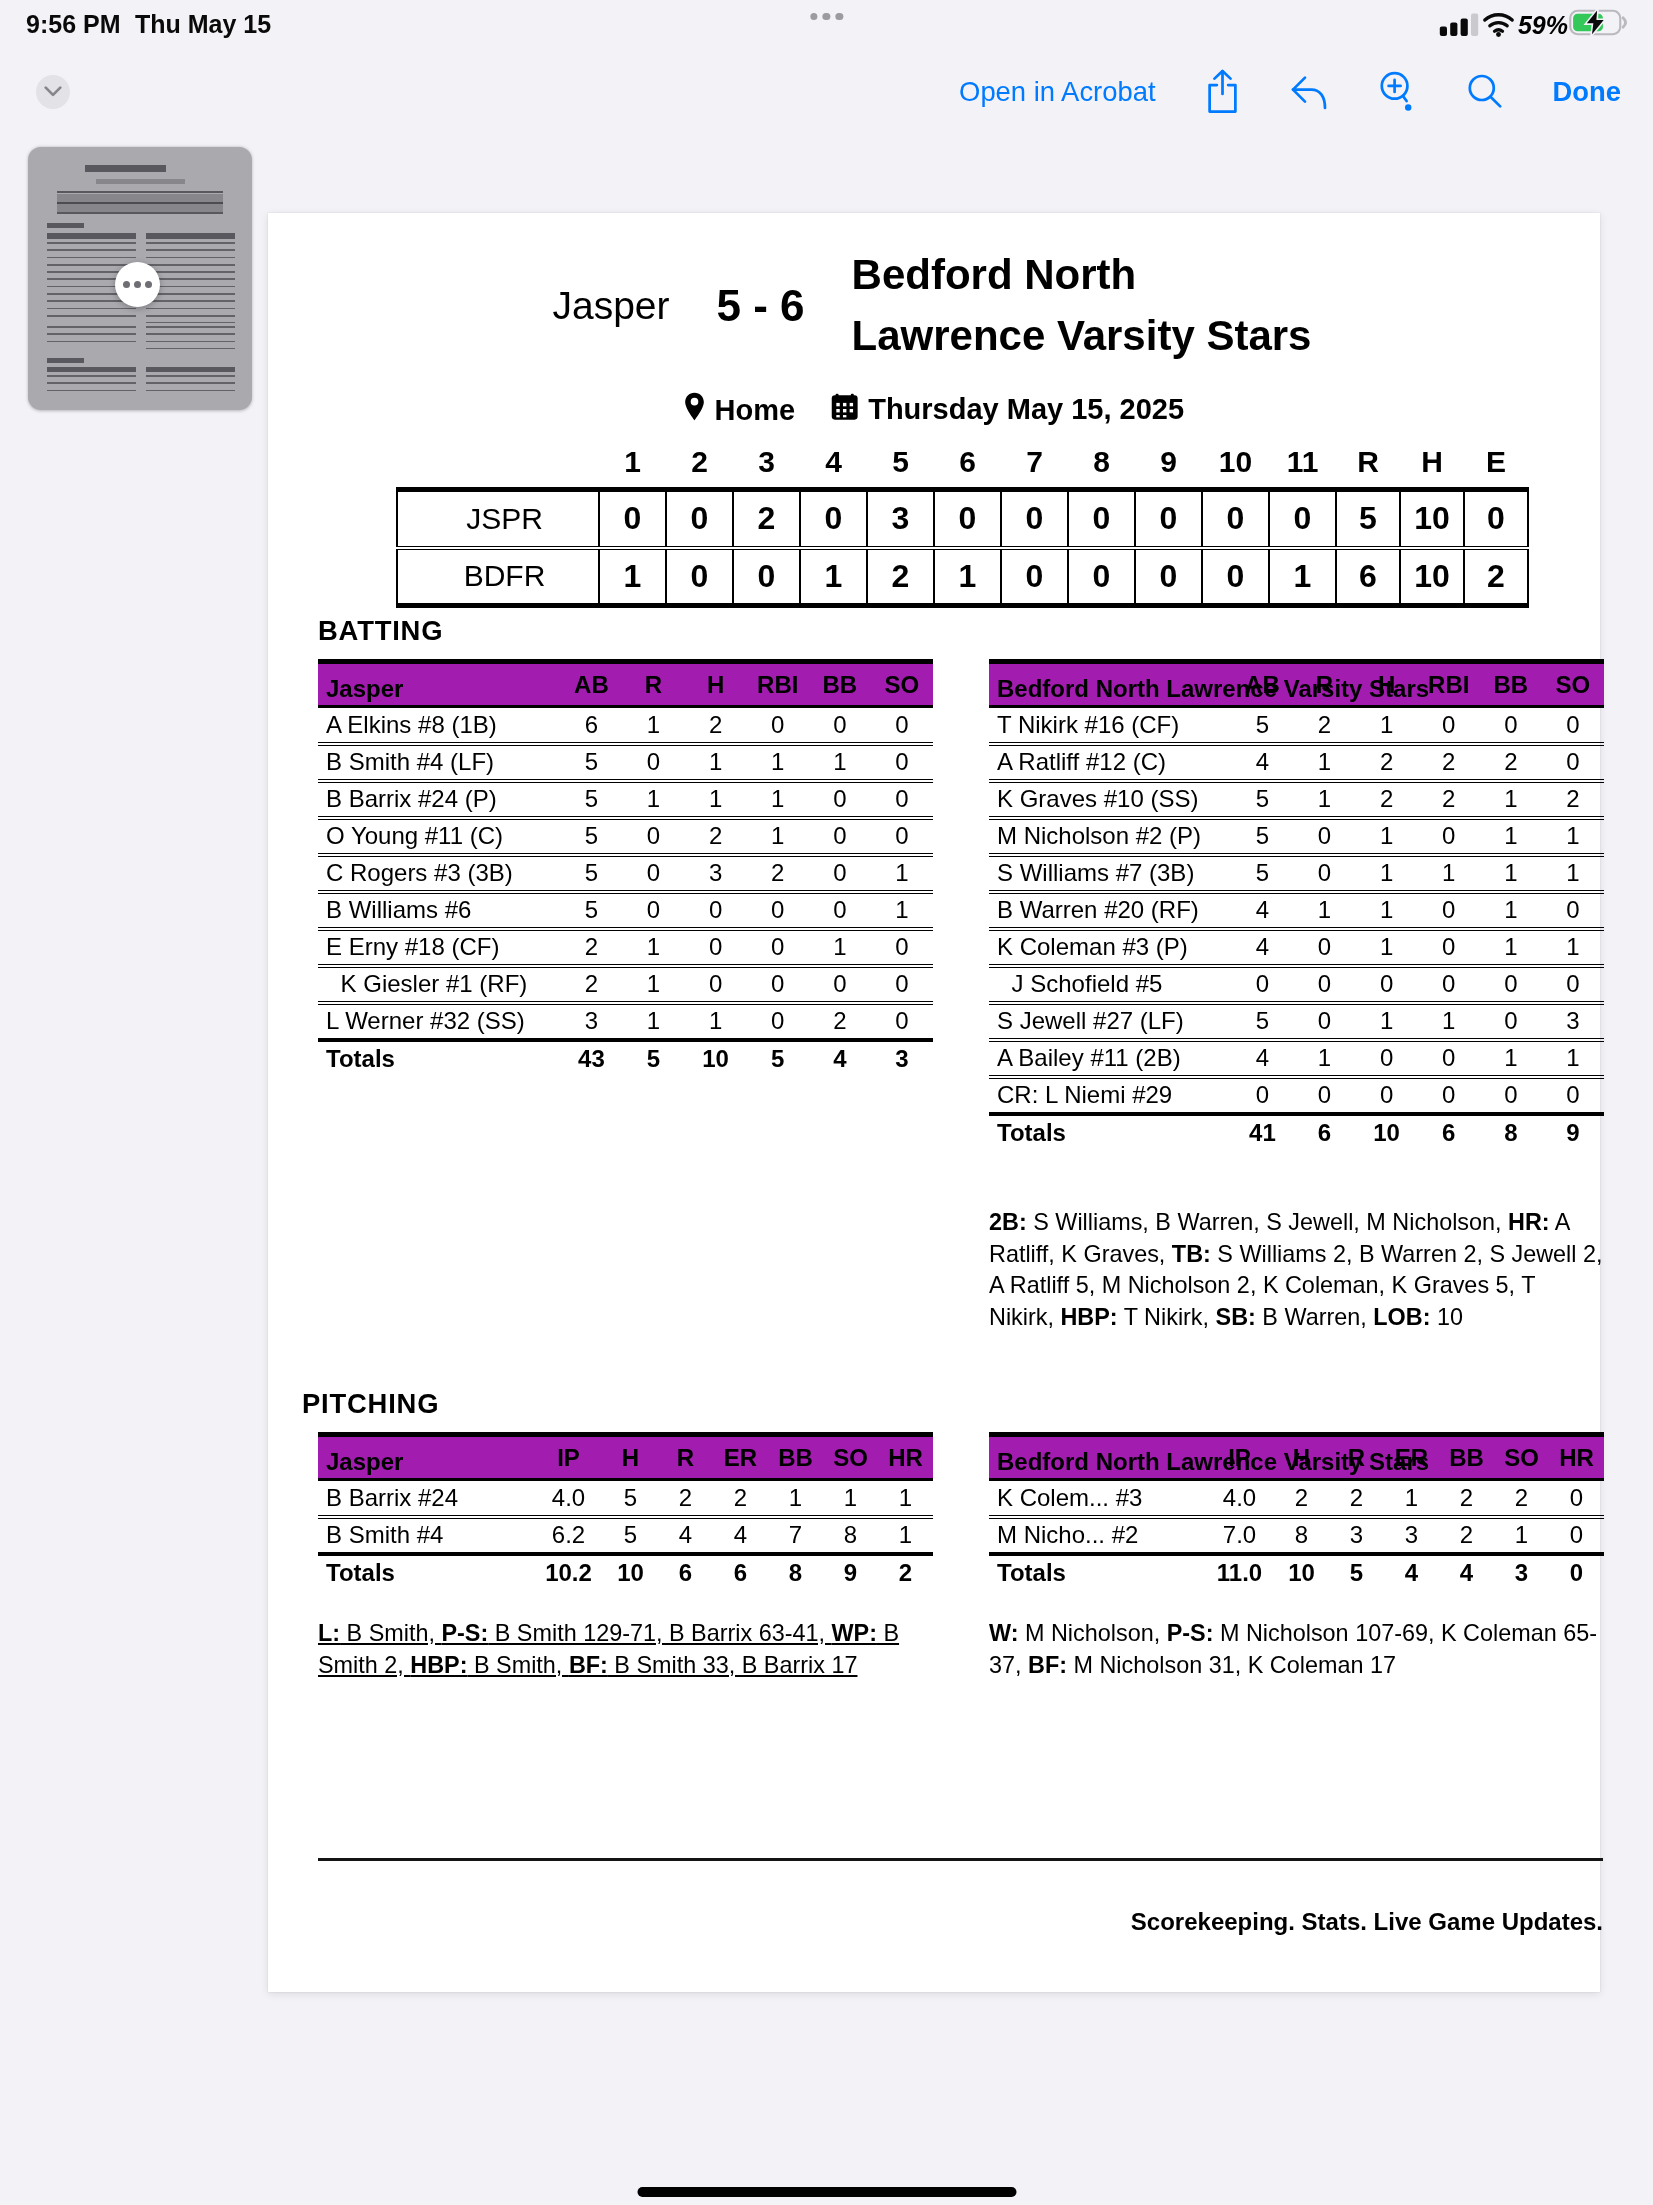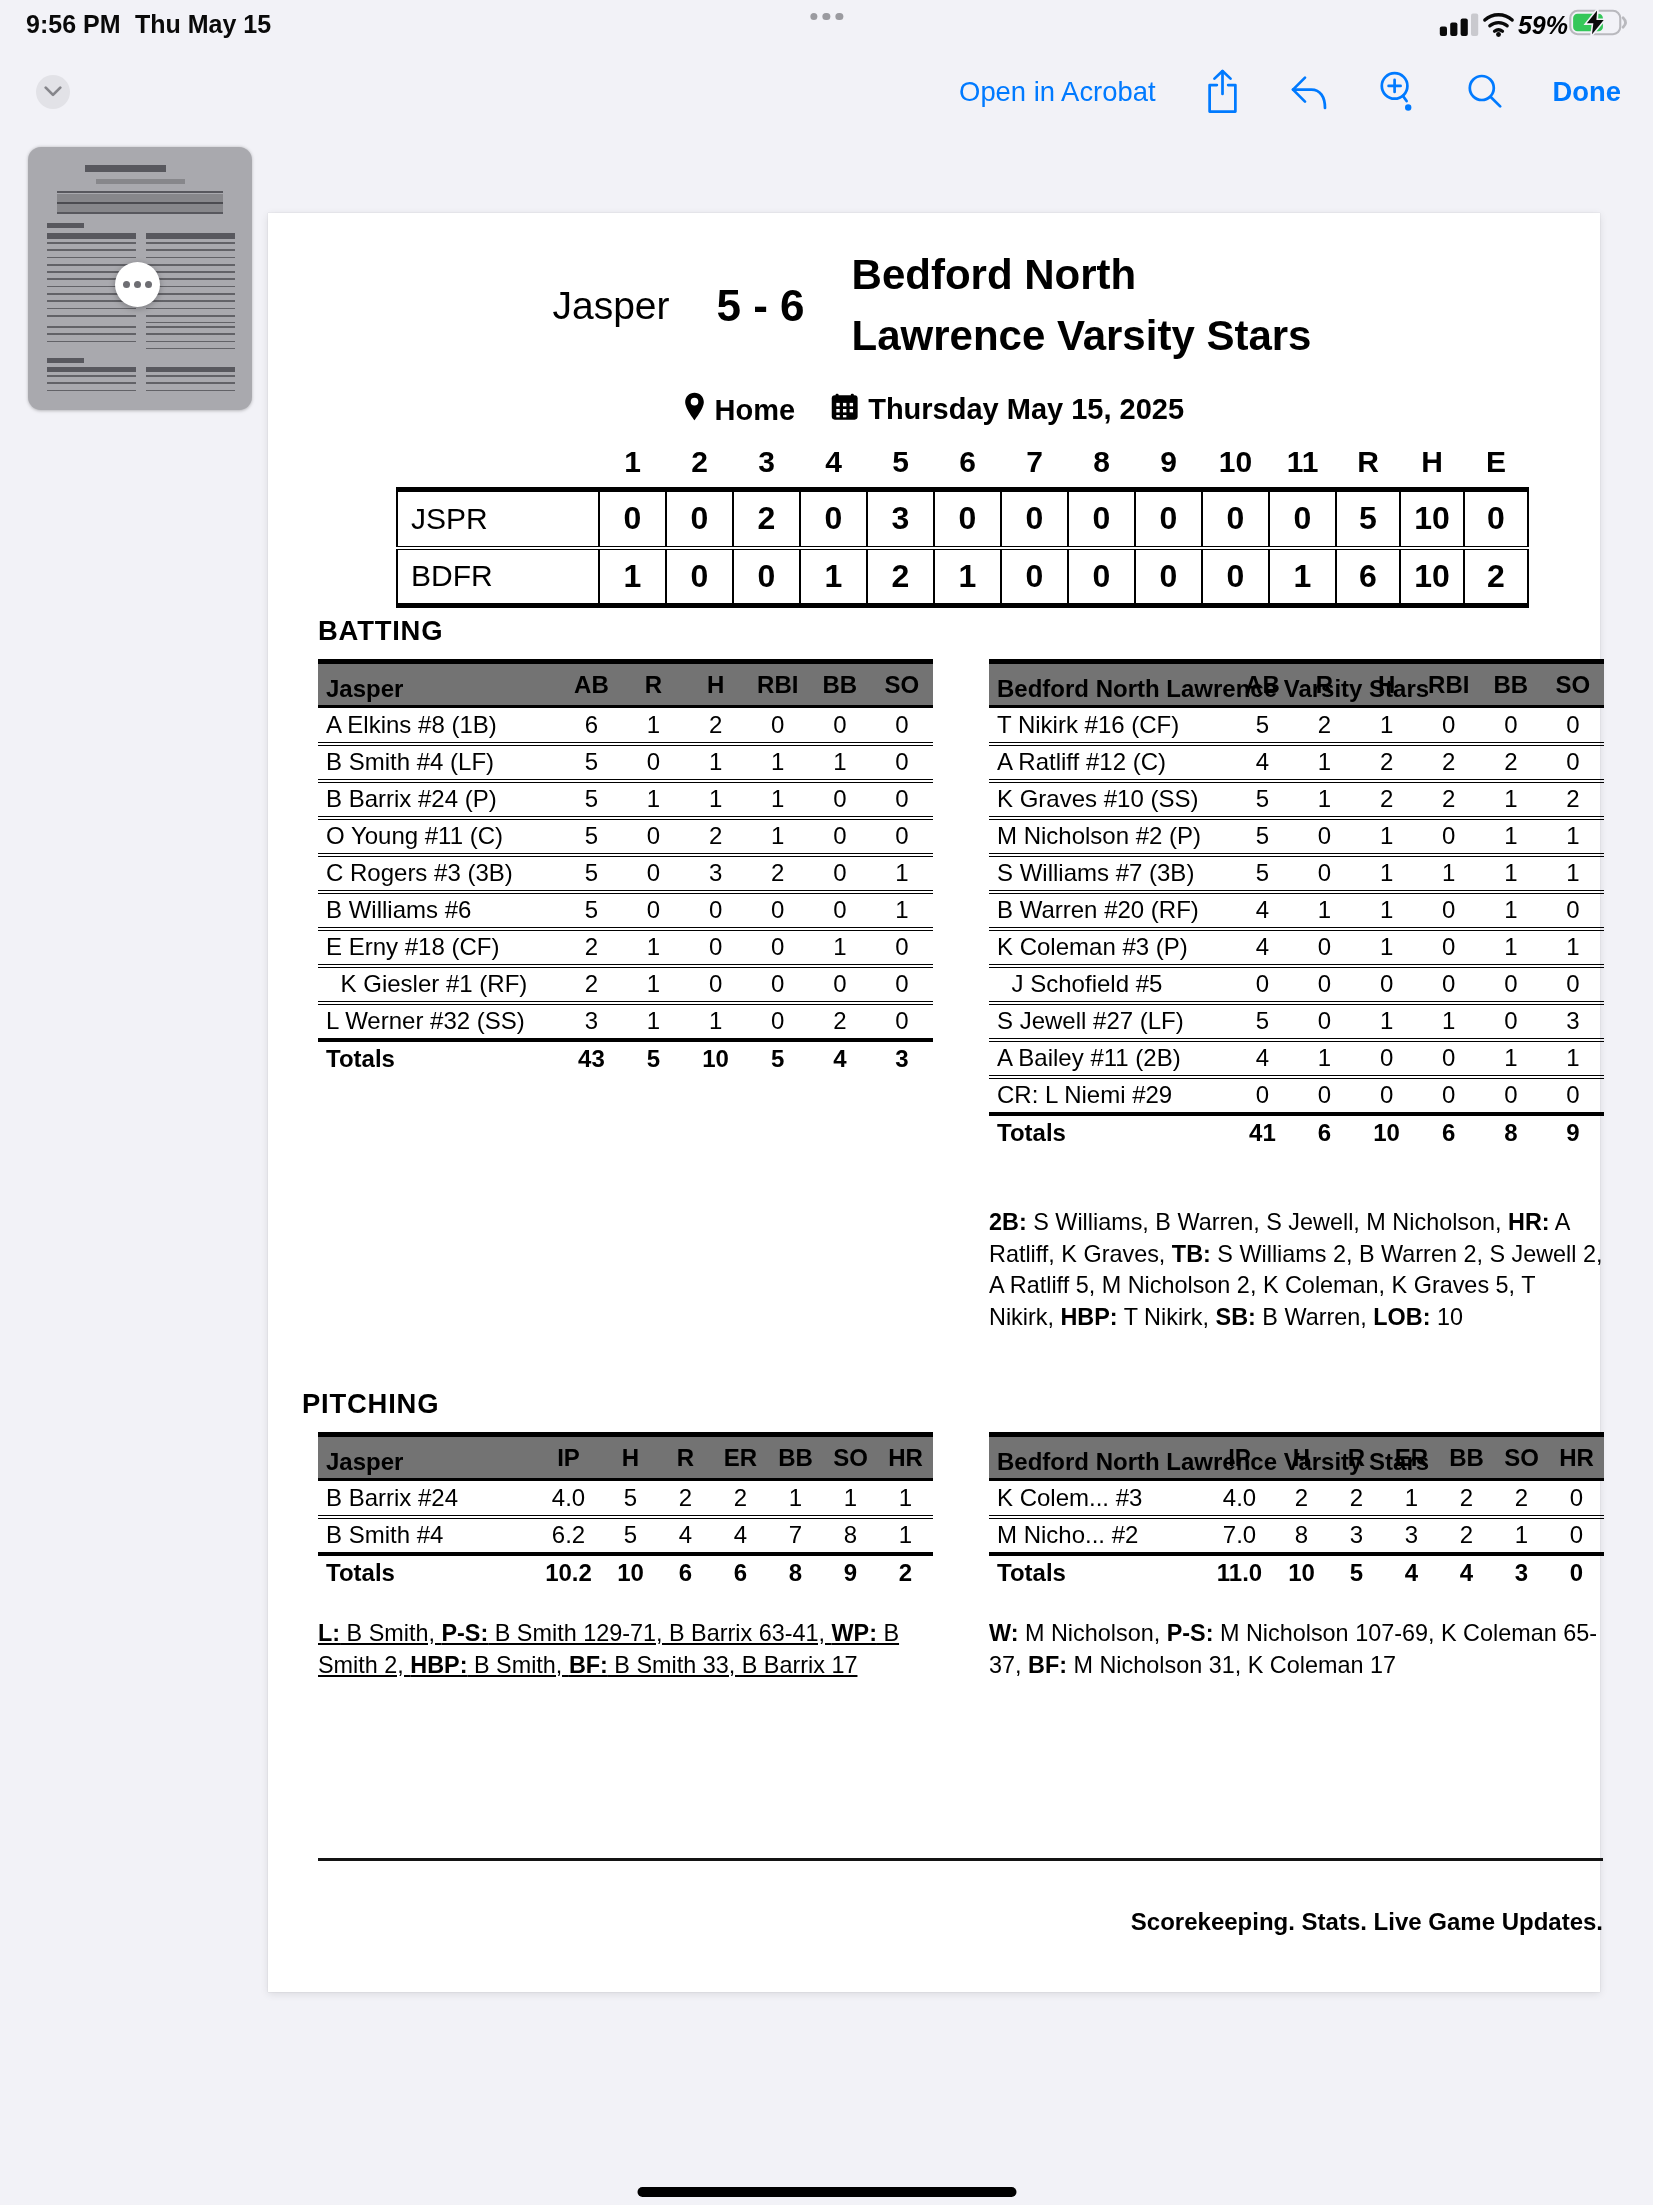--- a/index.html
+++ b/index.html
@@ -49,36 +49,36 @@
   .sub-item { display:flex; align-items:center; gap:9.7px; font-size:29px; font-weight:700; }
 
   
   .linescore-wrap { position:absolute; left:128px; top:232px; width:1130px; }
   table.linescore-t { border-collapse:collapse; table-layout:fixed; width:1130px; }
   .linescore-t thead th { font-size:30px; font-weight:600; height:44px; vertical-align:bottom; padding-bottom:8px; text-align:center; }
   .linescore-t thead th.sum { font-weight:800; }
   .linescore-t tbody { border-top:5.7px solid #000; border-bottom:5.7px solid #000; }
   .linescore-t tbody td { border:2.4px solid #000; font-size:32px; font-weight:600; height:58px; text-align:center; }
   .linescore-t tbody tr + tr td { border-top:4.8px double #000; }
-  .linescore-t tbody td.team { text-align:left; padding-left:13px; font-size:30px; font-weight:500; }
+  .linescore-t tbody td.team { text-align:center; padding-left:13px; font-size:30px; font-weight:500; }
   .linescore-t tbody td.sum { font-weight:800; }
 
   
   .sec-heading { position:absolute; font-size:27.4px; font-weight:600; letter-spacing:0.8px; }
   #batting-heading { left:50px; top:402px; }
   #pitching-heading { left:34px; top:1175px; }
 
   
   .box-wrap { position:absolute; width:615px; }
   #batting-0 { left:50px;  top:446px; }
   #batting-1 { left:721px; top:446px; }
   #pitching-0 { left:50px;  top:1219px; }
   #pitching-1 { left:721px; top:1219px; }
   table.box { border-collapse:collapse; table-layout:fixed; width:615px; }
-  .box thead th { background:#737373; border-top:5.7px solid #000; border-bottom:3.2px solid #000;
+  .box thead th { background:#a21caf; border-top:5.7px solid #000; border-bottom:3.2px solid #000;
     font-size:24px; font-weight:700; height:45px; text-align:center; }
   .box thead th.name { text-align:left; padding-left:8px; }
   .box td { font-size:24px; height:37px; text-align:center; }
   .box td.name { text-align:left; padding-left:8px; white-space:nowrap; }
   .box td.indent { padding-left:22.6px; }
   .box tbody tr + tr td { border-top:4.8px double #000; }
   .box tr.totals td { border-top:4.8px solid #000; font-weight:700; }
   .team-overlay { position:absolute; top:16px; left:8px; font-size:24px; font-weight:700; white-space:nowrap; z-index:3; pointer-events:none; }
 
   

